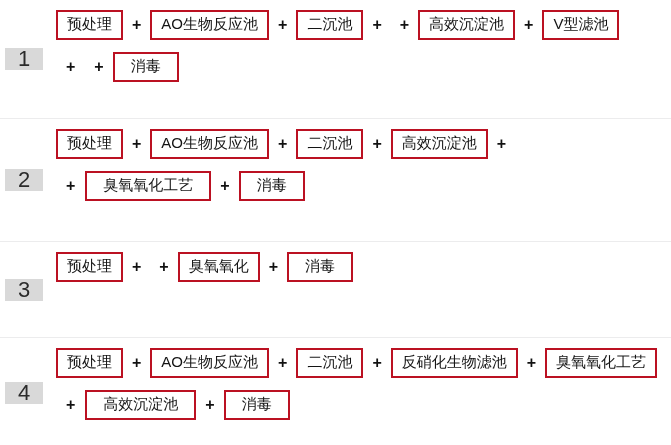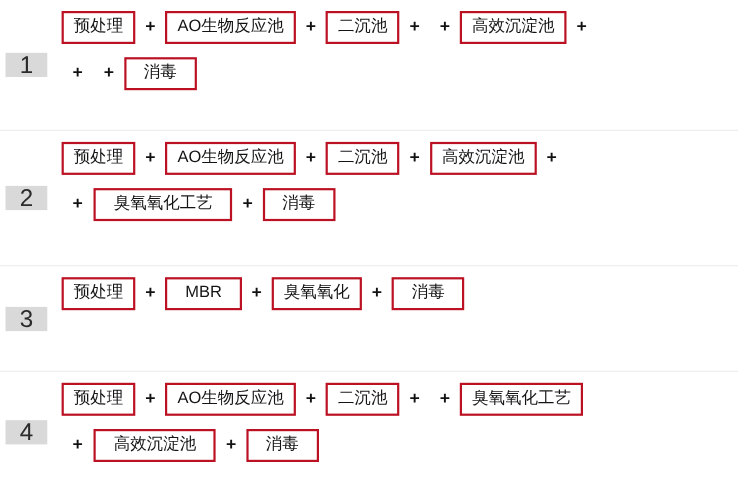--- a/index.html
+++ b/index.html
@@ -127,20 +127,21 @@
       <div class="flow-line">
         <div class="step-box">预处理</div>
         <span class="plus">+</span>
         <div class="step-box">AO生物反应池</div>
         <span class="plus">+</span>
         <div class="step-box">二沉池</div>
         <span class="plus">+</span>
         <span class="plus">+</span>
         <div class="step-box">高效沉淀池</div>
         <span class="plus">+</span>
+        <div class="step-box">V型滤池</div>
       </div>
       <div class="flow-line">
         <span class="plus lead">+</span>
         <span class="plus">+</span>
         <div class="step-box wide">消毒</div>
       </div>
     </div>
   </div>
 
   <hr class="row-separator">
@@ -172,21 +173,20 @@
   <hr class="row-separator">
 
   <div class="scheme-row r3">
     <div class="index-cell">
       <div class="index-badge">3</div>
     </div>
     <div class="flow-cell">
       <div class="flow-line">
         <div class="step-box">预处理</div>
         <span class="plus">+</span>
-        <div class="step-box wide">MBR</div>
         <span class="plus">+</span>
         <div class="step-box">臭氧氧化</div>
         <span class="plus">+</span>
         <div class="step-box wide">消毒</div>
       </div>
     </div>
   </div>
 
   <hr class="row-separator">
 
@@ -195,20 +195,21 @@
       <div class="index-badge">4</div>
     </div>
     <div class="flow-cell">
       <div class="flow-line">
         <div class="step-box">预处理</div>
         <span class="plus">+</span>
         <div class="step-box">AO生物反应池</div>
         <span class="plus">+</span>
         <div class="step-box">二沉池</div>
         <span class="plus">+</span>
+        <div class="step-box">反硝化生物滤池</div>
         <span class="plus">+</span>
         <div class="step-box">臭氧氧化工艺</div>
       </div>
       <div class="flow-line">
         <span class="plus lead">+</span>
         <div class="step-box wide">高效沉淀池</div>
         <span class="plus">+</span>
         <div class="step-box wide">消毒</div>
       </div>
     </div>

